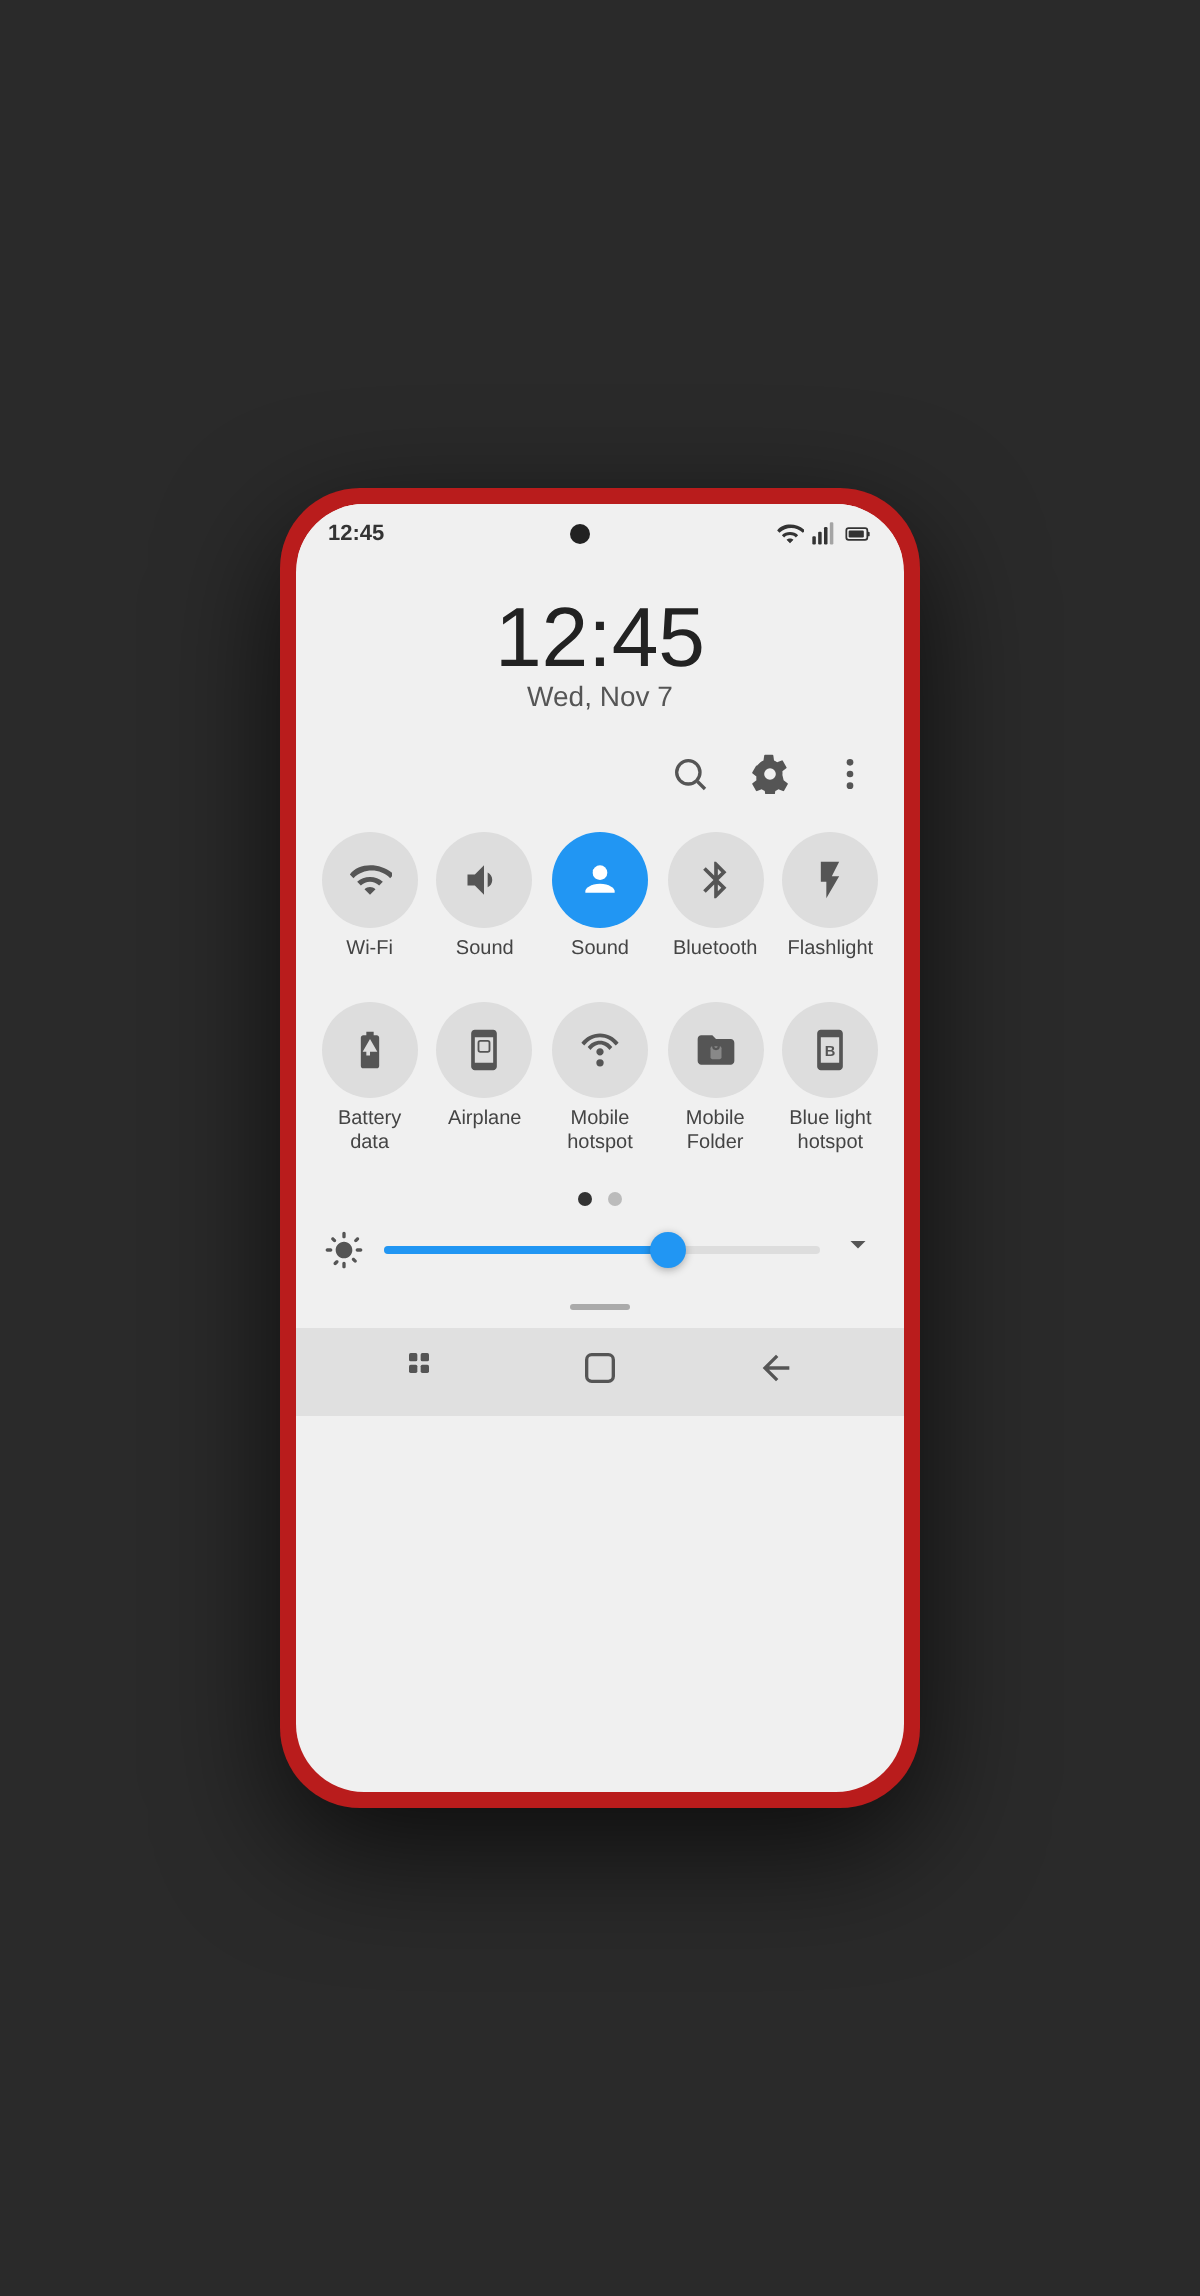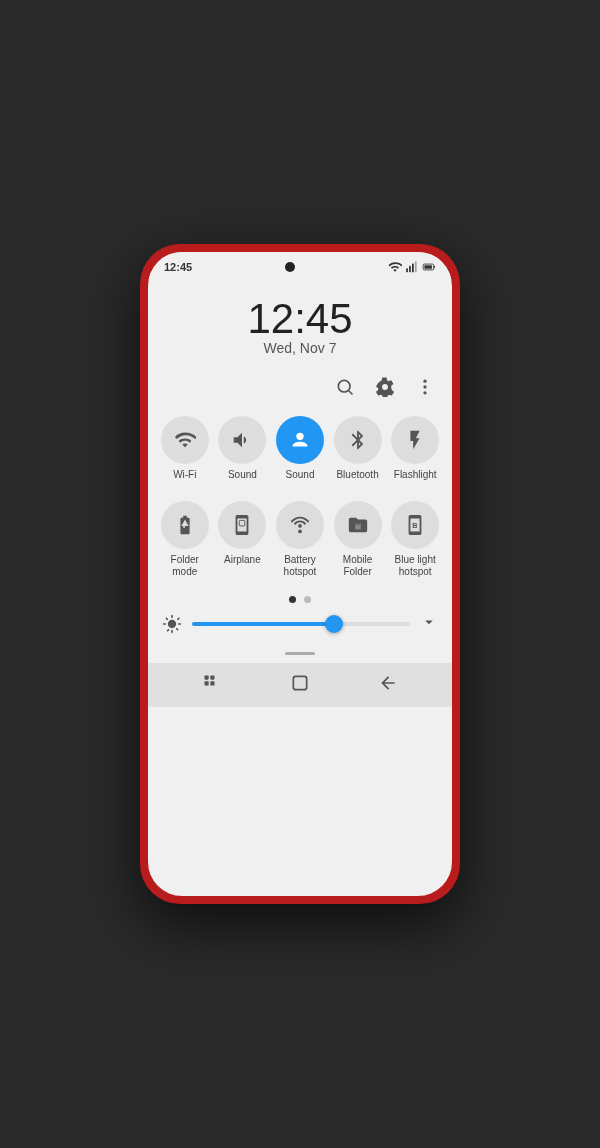--- a/index.html
+++ b/index.html
@@ -316,42 +316,42 @@
         <span class="tile-label">Flashlight</span>
       </div>
 
 
       <div class="tile">
         <div class="tile-icon-wrap">
           <svg viewBox="0 0 24 24">
             <path d="M15.67 4H14V2h-4v2H8.33C7.6 4 7 4.6 7 5.33v15.33C7 21.4 7.6 22 8.33 22h7.33c.74 0 1.34-.6 1.34-1.33V5.33C17 4.6 16.4 4 15.67 4zm-1.67 9h-2v2H10v-2H8l4-7 4 7h-2z"></path>
           </svg>
         </div>
-        <span class="tile-label">Folder mode</span>
+        <span class="tile-label">Battery data</span>
       </div>
 
 
       <div class="tile">
         <div class="tile-icon-wrap">
           <svg viewBox="0 0 24 24">
             <path d="M17 1.01L7 1c-1.1 0-2 .9-2 2v18c0 1.1.9 2 2 2h10c1.1 0 2-.9 2-2V3c0-1.1-.9-1.99-2-1.99zM17 19H7V5h10v14z"></path>
             <rect x="9" y="7" width="6" height="6" rx="1" stroke="#555" stroke-width="1" fill="none"></rect>
           </svg>
         </div>
         <span class="tile-label">Airplane</span>
       </div>
 
       <div class="tile">
         <div class="tile-icon-wrap">
           <svg viewBox="0 0 24 24">
             <path d="M12 11c-1.1 0-2 .9-2 2s.9 2 2 2 2-.9 2-2-.9-2-2-2zm0-4C9.24 7 6.83 8.34 5.28 10.43l1.56 1.56C7.96 10.38 9.87 9 12 9s4.04 1.38 5.16 2.99l1.56-1.56C17.17 8.34 14.76 7 12 7zm0-4C7.93 3 4.26 4.96 1.84 8.02L3.4 9.58C5.43 6.9 8.52 5 12 5s6.57 1.9 8.6 4.58l1.56-1.56C19.74 4.96 16.07 3 12 3z"></path>
             <circle cx="12" cy="19" r="2"></circle>
           </svg>
         </div>
-        <span class="tile-label">Battery hotspot</span>
+        <span class="tile-label">Mobile hotspot</span>
       </div>
 
       <div class="tile">
         <div class="tile-icon-wrap">
           <svg viewBox="0 0 24 24">
             <path d="M10 4H4c-1.1 0-2 .9-2 2v12c0 1.1.9 2 2 2h16c1.1 0 2-.9 2-2V8c0-1.1-.9-2-2-2h-8l-2-2z"></path>
             <rect x="9" y="10" width="6" height="7" rx="1" fill="rgba(255,255,255,0.3)"></rect>
             <rect x="10.5" y="8.5" width="3" height="3" rx="1.5" stroke="#555" stroke-width="1.2" fill="none"></rect>
           </svg>
         </div>

